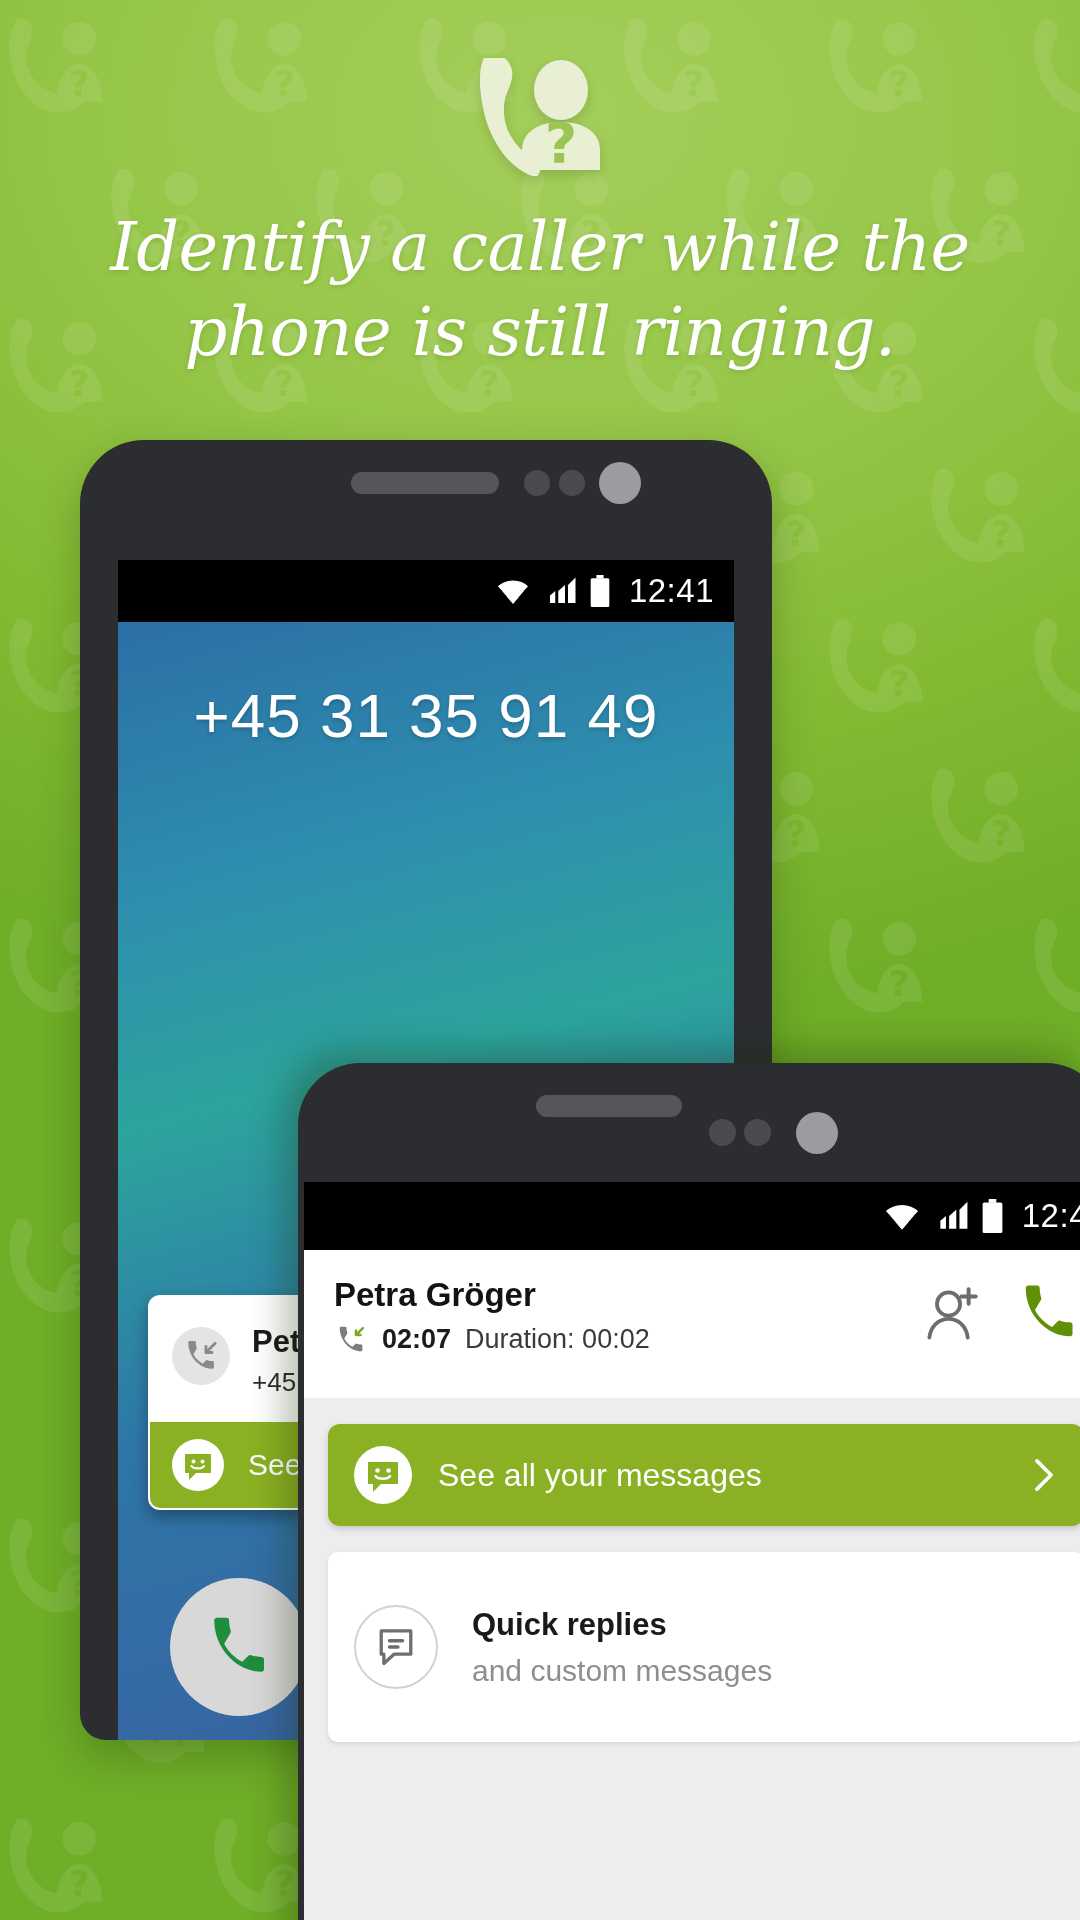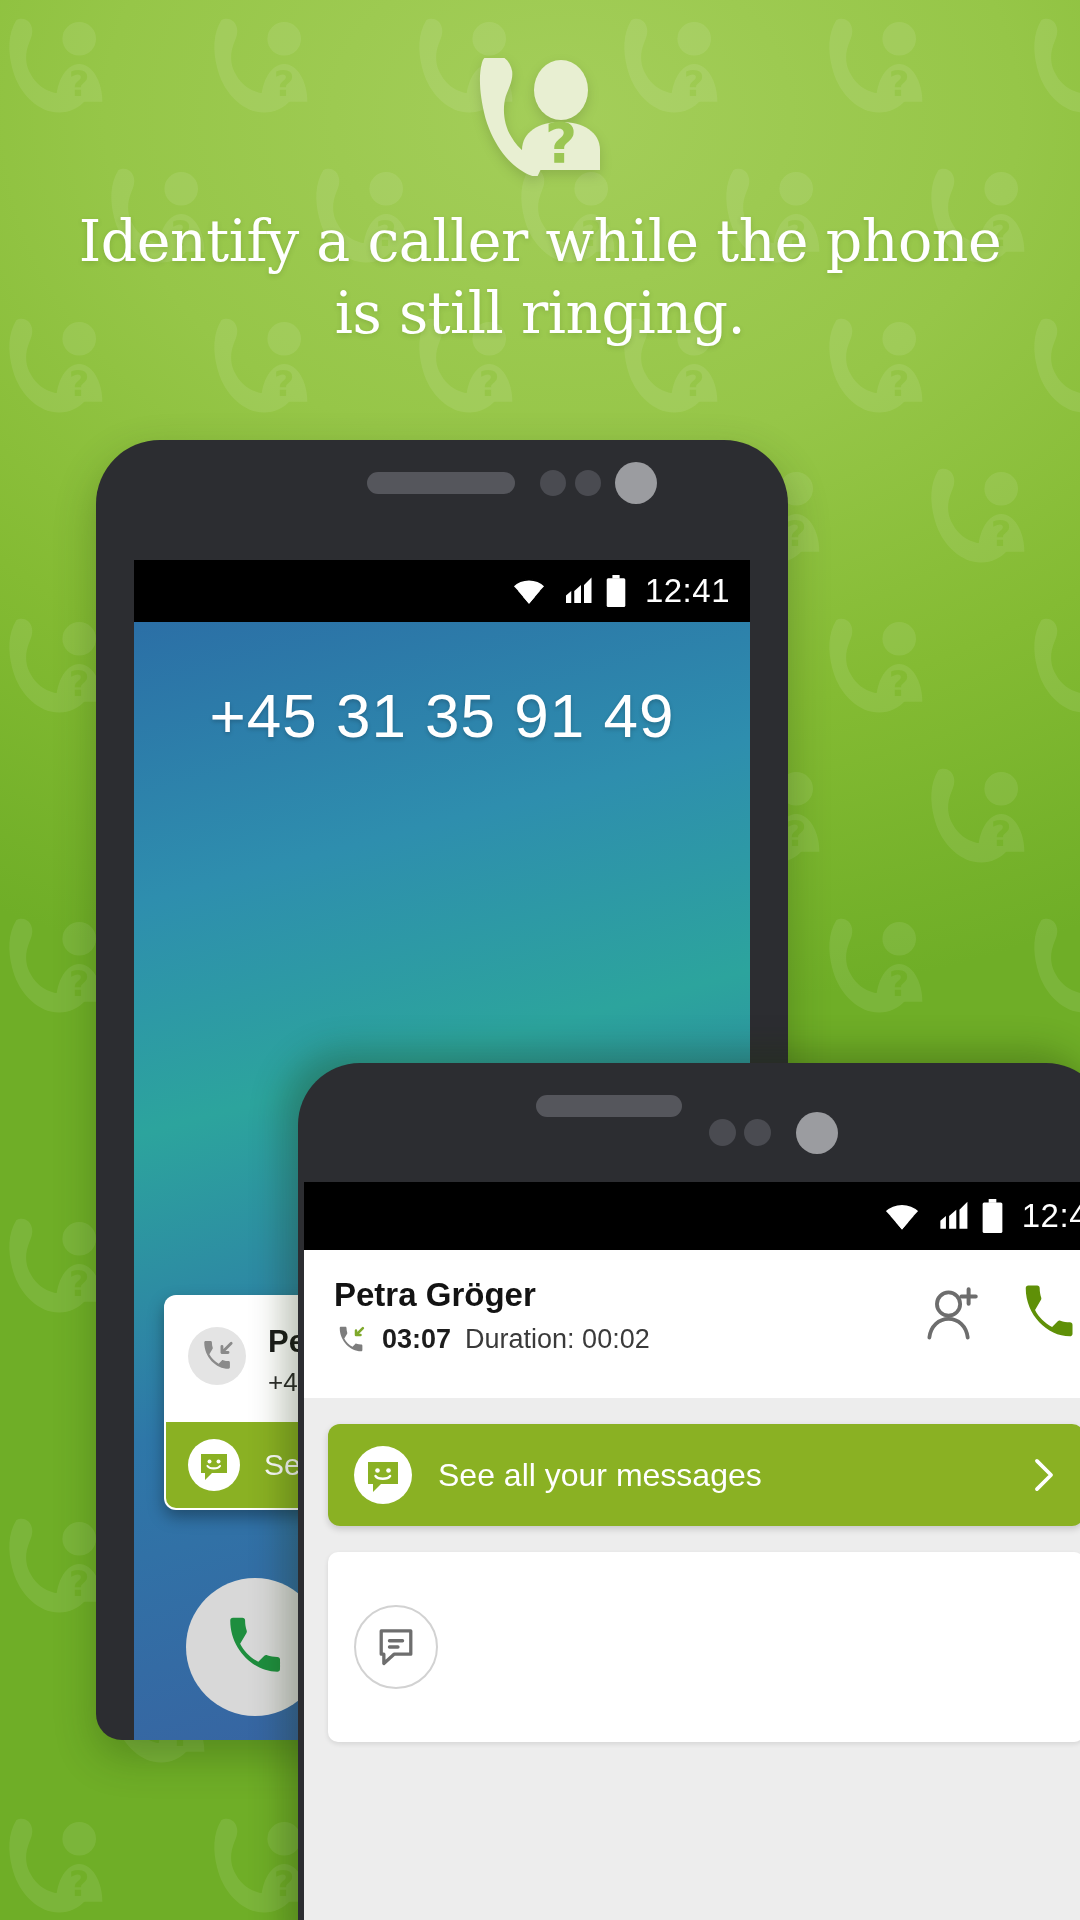--- a/index.html
+++ b/index.html
@@ -28,30 +28,31 @@
     position:absolute; left:0; right:0; top:58px;
     display:flex; justify-content:center;
   }
   #hero-logo svg { display:block; filter:drop-shadow(0 5px 6px rgba(0,0,0,.13)); }
 
   #headline {
     position:absolute; left:60px; right:60px; top:205px;
     text-align:center;
     color:#FFFFFF;
     font-family:"DejaVu Serif", serif;
-    font-size:57px;
+    font-size:67px;
     line-height:1.27;
     letter-spacing:-.5px;
     text-shadow:0 2px 5px rgba(60,90,20,.20);
+    font-style:italic;
   }
 
   
   #phone1 {
     position:absolute;
-    left:96px; top:440px;
+    left:80px; top:440px;
     width:692px; height:1300px;
     background:#2C2D31;
     border-radius:64px 64px 26px 26px;
     box-shadow:0 16px 40px rgba(30,55,10,.30);
   }
   #phone1-speaker {
     position:absolute; left:271px; top:32px;
     width:148px; height:22px; border-radius:11px;
     background:#55565C;
   }
@@ -326,21 +327,21 @@
       </div>
 
       <div id="p2-header">
         <div id="p2-head-text">
           <div id="p2-name">Petra Gröger</div>
           <div id="p2-meta">
             <svg width="34" height="30" viewBox="0 0 24 24">
               <path d="M6.6 10.8c1.4 2.8 3.8 5.1 6.6 6.6l2.2-2.2c.3-.3.7-.4 1-.2 1.2.4 2.4.6 3.7.6.6 0 1 .4 1 1V20c0 .6-.4 1-1 1C11.3 21 3 12.7 3 2.4c0-.6.4-1 1-1h3.4c.6 0 1 .4 1 1 0 1.3.2 2.5.6 3.7.1.3 0 .7-.2 1z" fill="#7D7D7D"></path>
               <path d="M21.5 2.5 16 8M16 8h3.6M16 8V4.4" stroke="#7FA92B" stroke-width="2" fill="none" stroke-linecap="round"></path>
             </svg>
-            <span id="p2-time">03:07</span>
+            <span id="p2-time">02:07</span>
             <span id="p2-duration">Duration: 00:02</span>
           </div>
         </div>
         <div id="p2-actions">
           <svg width="58" height="58" viewBox="0 0 26 26">
             <circle cx="11" cy="9" r="5.2" fill="none" stroke="#6D6D6D" stroke-width="1.7"></circle>
             <path d="M2.4 24c.6-5.2 4.3-8.4 8.6-8.4s8 3.2 8.6 8.4" fill="none" stroke="#6D6D6D" stroke-width="1.7" stroke-linecap="round"></path>
             <path d="M20 2.4v6.4M16.8 5.6h6.4" stroke="#6D6D6D" stroke-width="1.8" stroke-linecap="round"></path>
           </svg>
           <svg width="62" height="62" viewBox="0 0 24 24">
@@ -365,16 +366,20 @@
         </svg>
       </div>
 
       <div id="p2-quick">
         <span class="outline-circle">
           <svg width="46" height="46" viewBox="0 0 28 28">
             <path d="M5 4.2h18v14.2H12.8L6.6 24v-5.6H5z" fill="none" stroke="#6E6E6E" stroke-width="2" stroke-linejoin="round"></path>
             <path d="M10 10.2h8M10 14h5.2" stroke="#6E6E6E" stroke-width="2" stroke-linecap="round"></path>
           </svg>
         </span>
+        <span>
+          <span id="p2-quick-title" style="display:block;">Quick replies</span>
+          <span id="p2-quick-sub" style="display:block;">and custom messages</span>
+        </span>
       </div>
     </div>
   </div>
 </div>
 
 </body></html>

